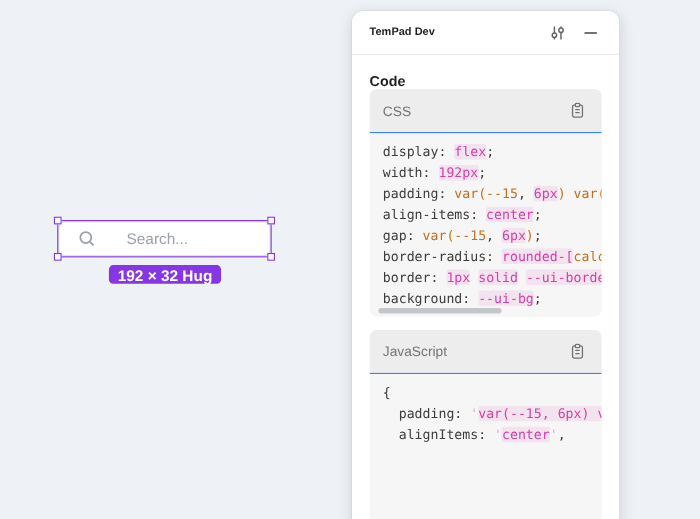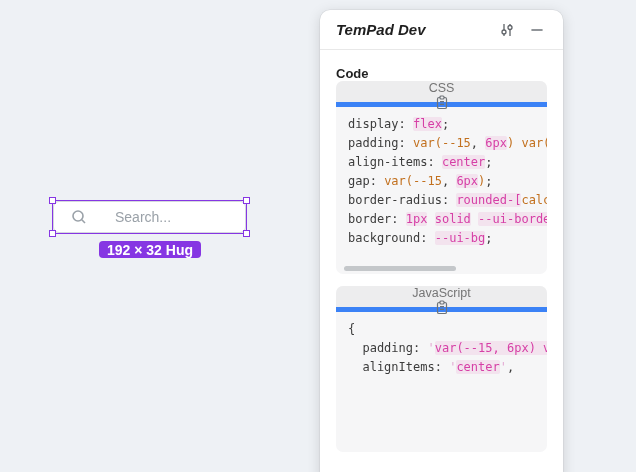--- a/index.html
+++ b/index.html
@@ -42,35 +42,35 @@
   
   .panel {
     position:absolute; left:320px; top:10px; width:243px; height:478px;
     background:#ffffff; border-radius:10px;
     box-shadow:0 0 0 0.5px rgba(0,0,0,.08), 0 3px 14px rgba(0,0,0,.14);
   }
   .panel-header {
     height:40px; display:flex; align-items:center; padding:0 16px;
     border-bottom:1px solid #e8e8e8;
   }
-  .panel-title { font-size:15px; font-weight:bold; flex:1;font-style:italic; }
+  .panel-title { font-size:10px; font-weight:bold; flex:1; }
   .icon-btn { display:flex; align-items:center; justify-content:center;
     width:20px; height:20px; cursor:default; }
   .component-row {
     height:38px; display:flex; align-items:center; padding:0 16px;
     border-bottom:1px solid #e8e8e8;
   }
   .component-name { font-size:13px; font-weight:bold; flex:1; }
   .panel-content { padding:16px 16px 0 16px; }
   .section-label { font-size:13px; font-weight:bold; }
 
   .code-block { border-radius:7px; overflow:hidden; margin-bottom:12px; background:#f6f6f7; }
   .code-block-header {
-    height:26px; background:#ededee; border-bottom:5px solid #3b82f6;
-    display:flex; align-items:center; padding:0 12px;flex-direction:column;
+    height:40px; background:#ededee; border-bottom:1px solid #3b82f6;
+    display:flex; align-items:center; padding:0 12px;
   }
   .code-lang { font-size:12.5px; color:#757575; flex:1; }
   .code-body {
     position:relative; padding:8px 0 10px 12px; overflow:hidden;
   }
   .code-body.short { height:167px; }
   .code-body.tall  { height:140px; }
   .code-line {
     font-family:"DejaVu Sans Mono","Liberation Mono",monospace;
     font-size:12px; line-height:19px; white-space:pre; color:#3c3c3c;
@@ -139,20 +139,21 @@
           <svg width="14" height="15" viewBox="0 0 14 15" fill="none" stroke="#6e7378" stroke-width="1.2">
             <rect x="2.5" y="2.5" width="9" height="11" rx="1.6"></rect>
             <rect x="5" y="1" width="4" height="3" rx="1" fill="#ededee"></rect>
             <line x1="5" y1="6.6" x2="9" y2="6.6"></line>
             <line x1="5" y1="9.4" x2="9" y2="9.4"></line>
           </svg>
         </span>
       </div>
       <div class="code-body short">
         <div class="code-line"><span class="tk-p">display: </span><span class="tk-v">flex</span><span class="tk-p">;</span></div>
+          <div class="code-line"><span class="tk-p">width: </span><span class="tk-v">192px</span><span class="tk-p">;</span></div>
           <div class="code-line"><span class="tk-p">padding: </span><span class="tk-o">var(--15</span><span class="tk-p">, </span><span class="tk-v">6px</span><span class="tk-o">)</span><span class="tk-p"> </span><span class="tk-o">var(--</span></div>
           <div class="code-line"><span class="tk-p">align-items: </span><span class="tk-v">center</span><span class="tk-p">;</span></div>
           <div class="code-line"><span class="tk-p">gap: </span><span class="tk-o">var(--15</span><span class="tk-p">, </span><span class="tk-v">6px</span><span class="tk-o">)</span><span class="tk-p">;</span></div>
           <div class="code-line"><span class="tk-p">border-radius: </span><span class="tk-v">rounded-[</span><span class="tk-o">calc(v</span></div>
           <div class="code-line"><span class="tk-p">border: </span><span class="tk-v">1px</span><span class="tk-p"> </span><span class="tk-v">solid</span><span class="tk-p"> </span><span class="tk-v">--ui-border-</span></div>
           <div class="code-line"><span class="tk-p">background: </span><span class="tk-v">--ui-bg</span><span class="tk-p">;</span></div>
           <div class="hscrollbar"></div>
       </div>
     </div>
 

